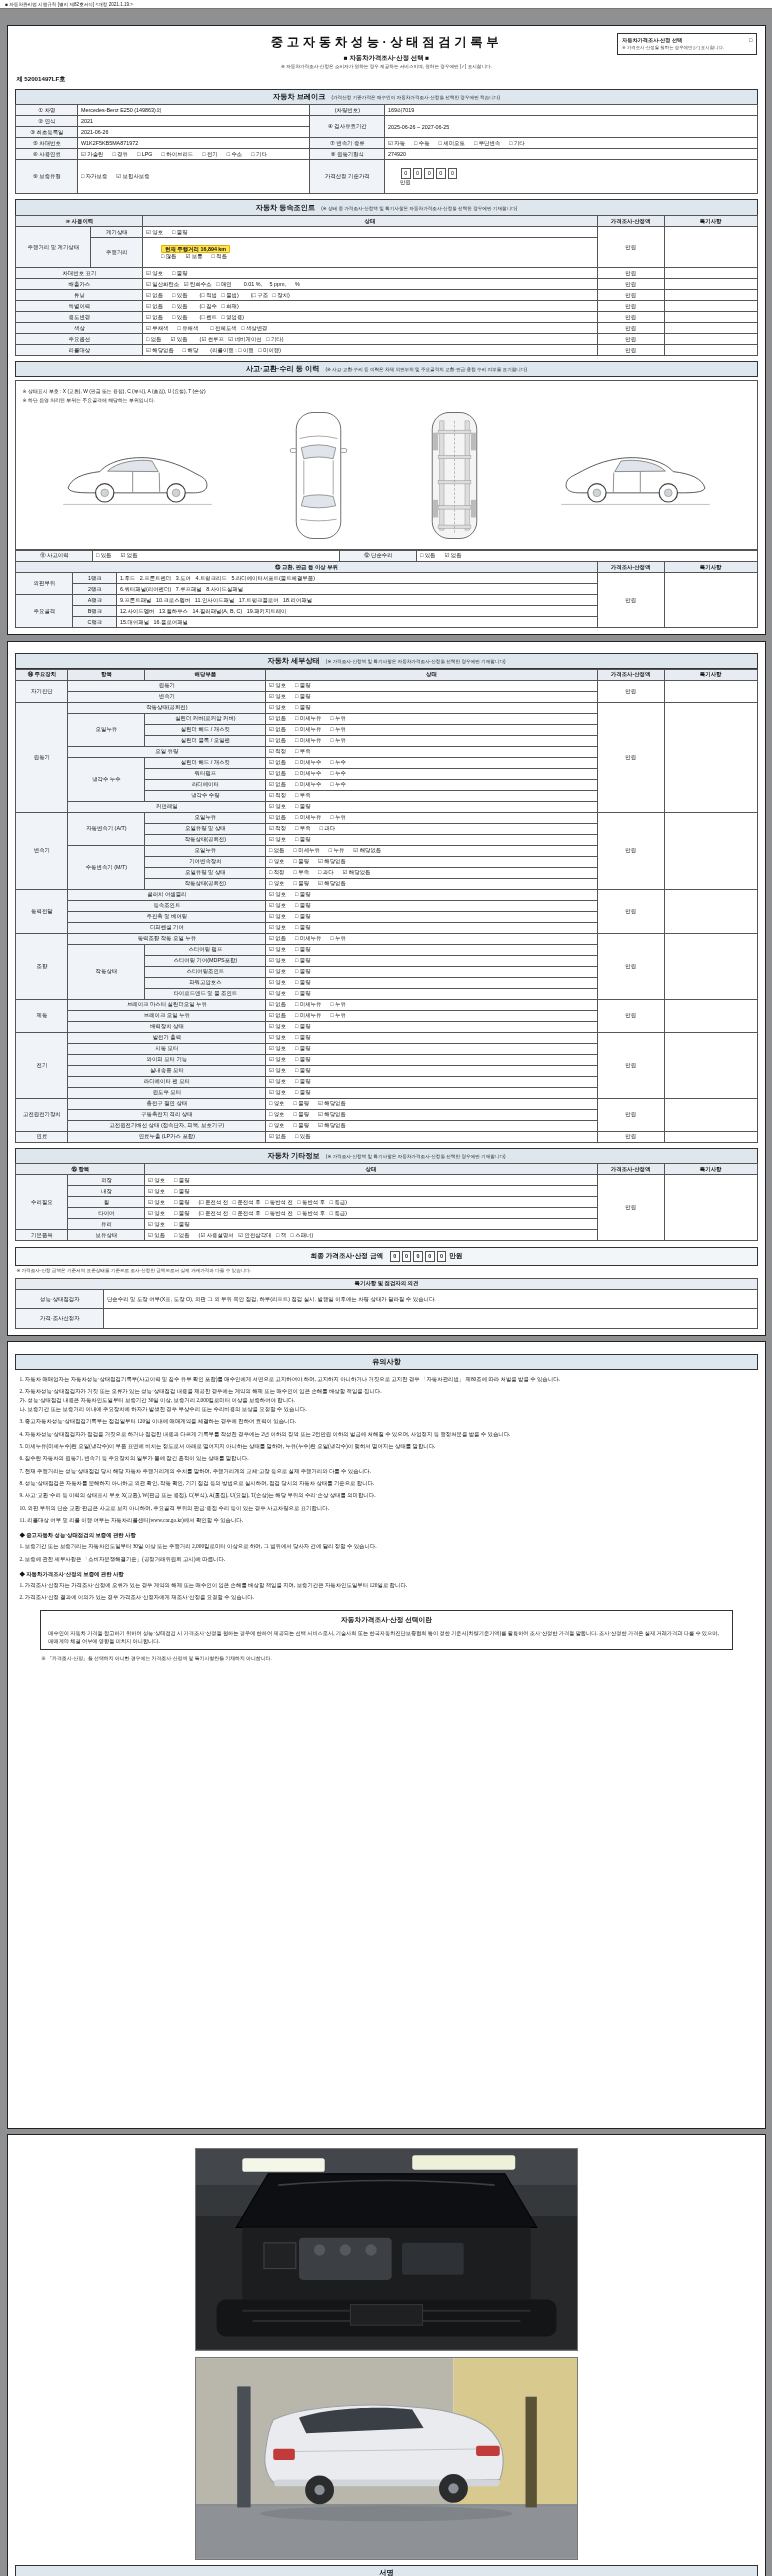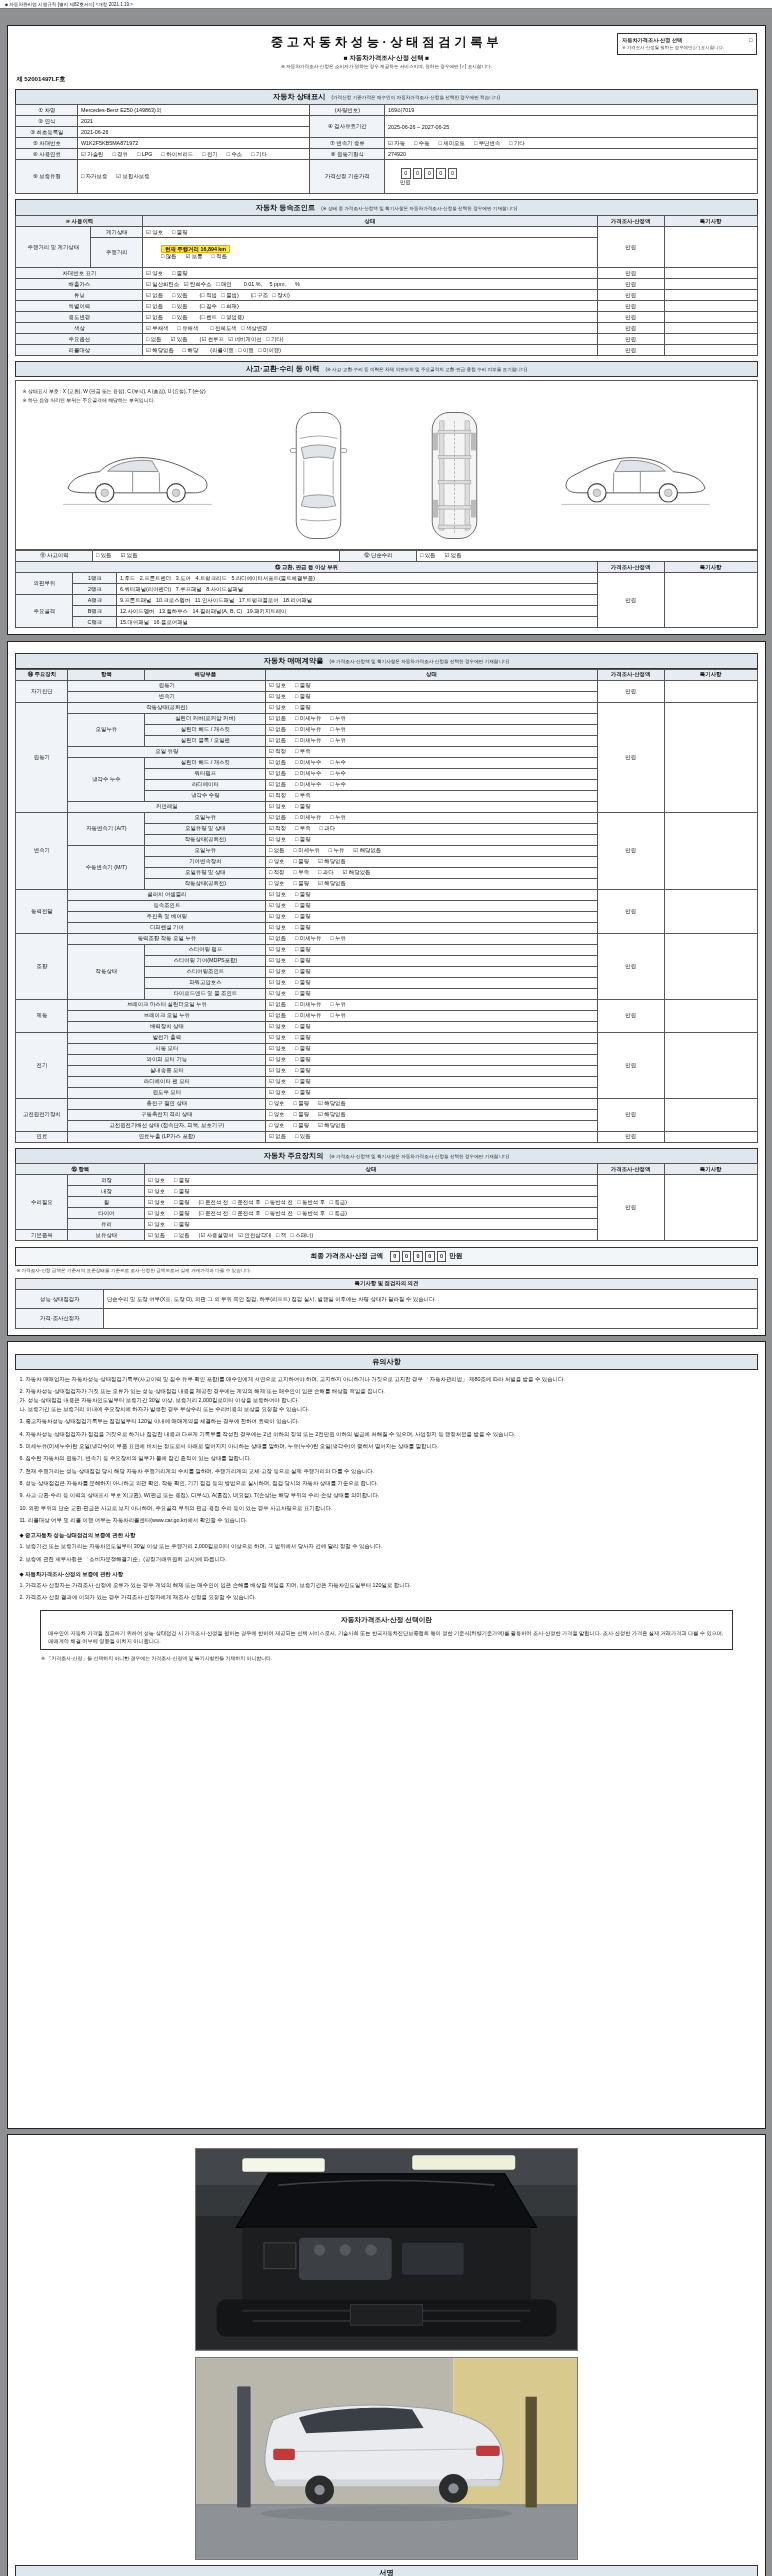--- a/index.html
+++ b/index.html
@@ -7,21 +7,21 @@
     width:773px;
     background:#8e9092;
     font-family:"Liberation Sans","DejaVu Sans",sans-serif;
     color:#111;
     -webkit-font-smoothing:antialiased;
   }
   .top-strip{background:#fff;font-size:4.6px;padding:1.5px 5.2px;color:#222;border-bottom:0.5px solid #777;}
   .panel{background:#fff;margin:5.2px 7.2px;border:0.5px solid #222;padding:6.2px 7.2px;position:relative;box-sizing:border-box;}
   .panel-1{min-height:489px;margin-top:16px;}
   .panel-2{min-height:659px;}
-  .panel-3{min-height:788px;}
+  .panel-3{min-height:788px;font-family:Liberation Serif, serif;}
   .panel-4{min-height:592px;}
 
   .doc-title{text-align:center;font-size:12.4px;font-weight:bold;letter-spacing:3.6px;margin-top:2.1px;}
   .doc-sub{text-align:center;font-size:6.4px;font-weight:bold;margin-top:2.6px;}
   .doc-note{text-align:center;font-size:4.6px;color:#333;margin-top:1.5px;}
   .doc-no{font-size:6.2px;font-weight:bold;margin:5.2px 0 1.5px 1px;}
   .hdr-box{position:absolute;right:8.2px;top:7.2px;width:130px;border:0.5px solid #333;padding:2.6px 3.6px;font-size:5.2px;line-height:1.45;background:#fff;}
   .hdr-box .row1{font-weight:bold;display:flex;justify-content:space-between;}
   .hdr-box .row2{font-size:4.4px;color:#444;margin-top:1px;}
 
@@ -75,21 +75,21 @@
       <div class="row1">
         <span>자동차가격조사·산정 선택</span>
         <span>□</span>
       </div>
       <div class="row2">※ 가격조사·산정을 원하는 경우에만 [✓] 표시합니다.</div>
     </div>
   </div>
   <div class="doc-no">제 52001497LF호</div>
 
   <div class="sec-bar">
-    <span>자동차 상태표시</span>
+    <span>자동차 브레이크</span>
     <span class="sec-note">(가격산정 기준가격은 매수인이 자동차가격조사·산정을 선택한 경우에만 적습니다)</span>
   </div>
   <table class="frm">
     <colgroup>
         <col style="width:62px">
         <col style="width:232px">
         <col style="width:75px">
         <col>
       </colgroup>
     <tbody>
@@ -349,21 +349,21 @@
         <td class="lbl">C랭크</td>
         <td>15.대쉬패널   16.플로어패널</td>
       </tr>
     </tbody>
   </table>
 </div>
 
 <div class="panel panel-2">
 
   <div class="sec-bar">
-    <span>자동차 매매계약을</span>
+    <span>자동차 세부상태</span>
     <span class="sec-note">(※ 가격조사·산정액 및 특기사항은 자동차가격조사·산정을 선택한 경우에만 기재합니다)</span>
   </div>
   <table class="frm">
     <colgroup>
         <col style="width:52px">
         <col style="width:77px">
         <col style="width:121px">
         <col>
         <col style="width:67px">
         <col style="width:93px">
@@ -707,21 +707,21 @@
           <td class="lbl" colspan="2">연료누출 (LP가스 포함)</td>
 
           <td class="status">☑ 없음      □ 있음</td>
           <td class="price">만원</td>
           <td></td>
         </tr>
       </tbody>
   </table>
 
   <div class="sec-bar">
-    <span>자동차 주요장치의</span>
+    <span>자동차 기타정보</span>
     <span class="sec-note">(※ 가격조사·산정액 및 특기사항은 자동차가격조사·산정을 선택한 경우에만 기재합니다)</span>
   </div>
   <table class="frm">
     <colgroup>
         <col style="width:52px">
         <col style="width:77px">
         <col>
         <col style="width:67px">
         <col style="width:93px">
       </colgroup>

